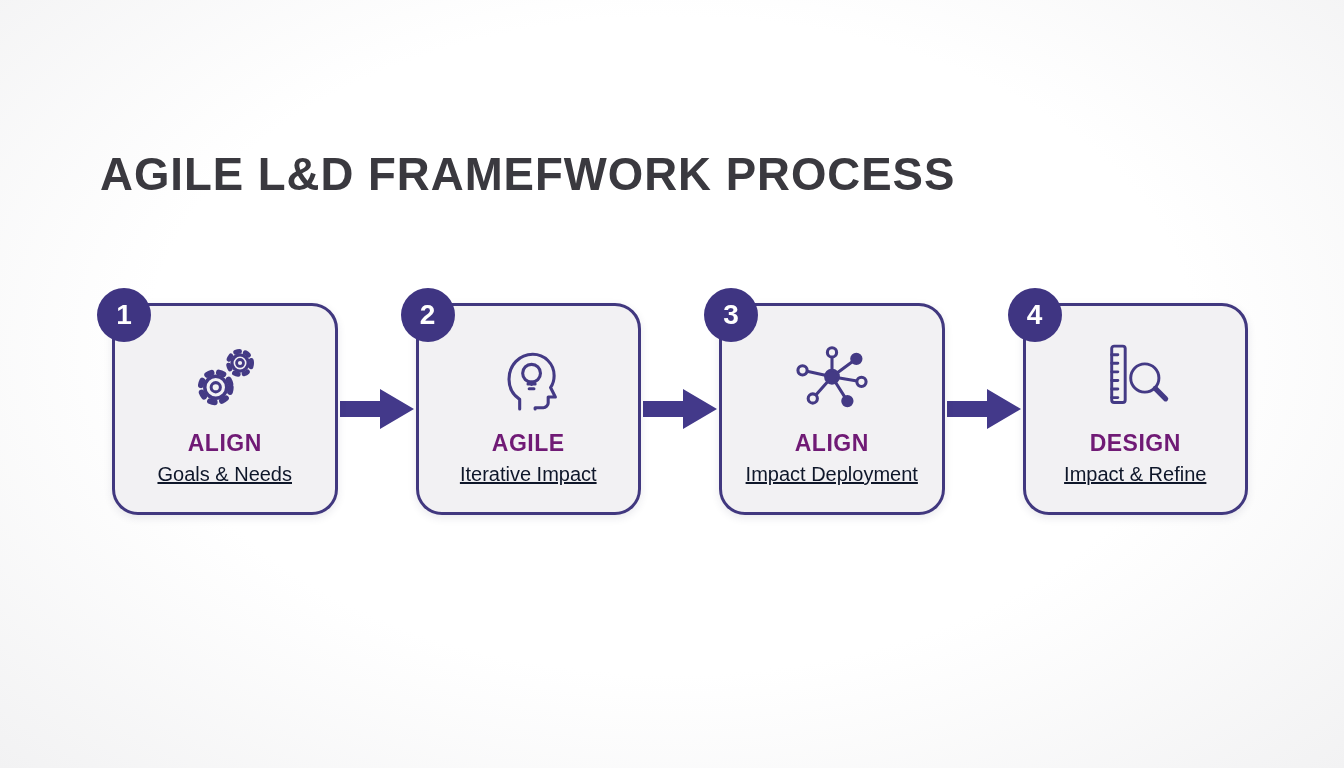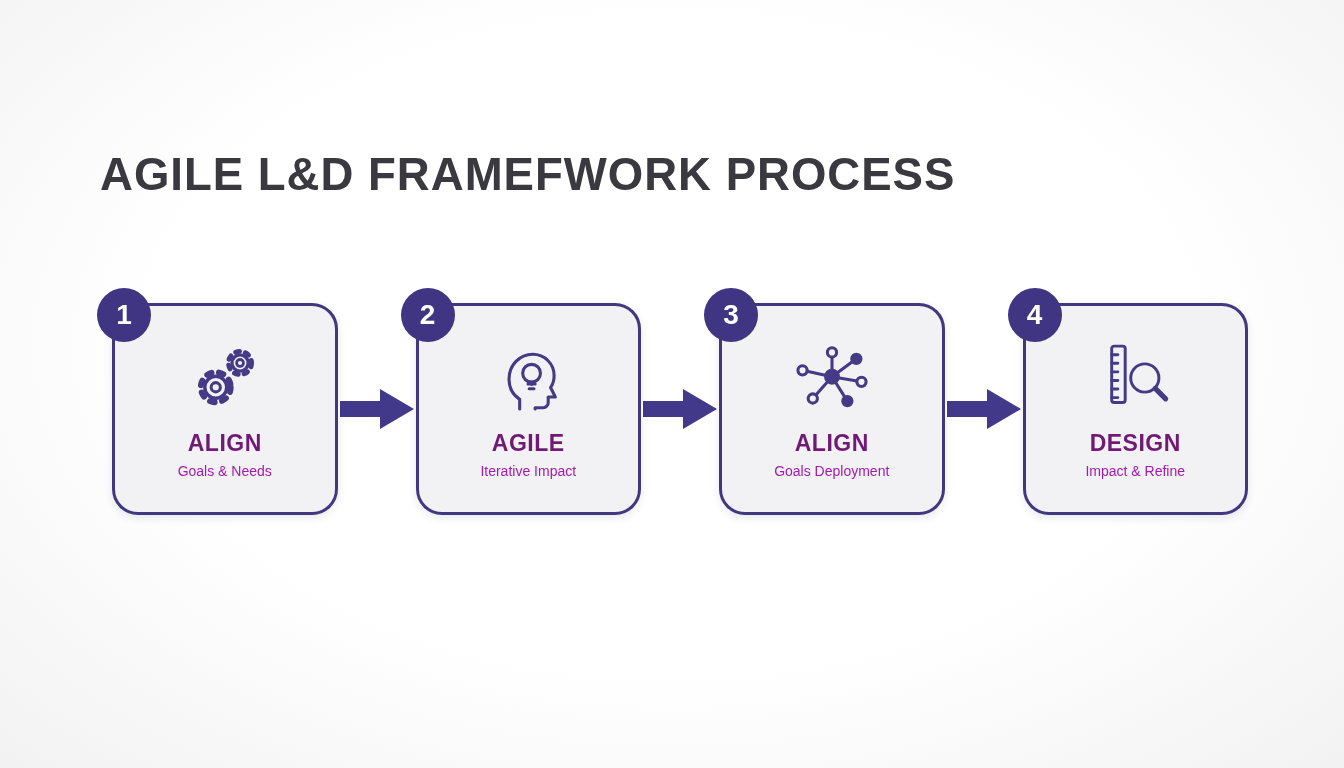--- a/index.html
+++ b/index.html
@@ -41,21 +41,21 @@
   .icon-wrap{
     height:100px;margin-top:22px;
     display:flex;align-items:center;justify-content:center;
   }
   .icon-wrap svg{stroke:#443a85;}
   .step-title{
     font-size:23px;font-weight:bold;color:#701a75;
     letter-spacing:0.5px;margin-top:2px;
   }
   .step-subtitle{
-    font-size:14px;color:#a21caf;margin-top:6px;
+    font-size:20px;color:#0f172a;margin-top:6px;text-decoration:underline;
   }
   .arrow{
     display:flex;align-items:center;justify-content:center;
     flex:0 0 auto;margin:0 2px;
   }
   .arrow svg polygon{fill:#43398а;}
   .arrow svg polygon{fill:#43398a;}
 </style>
 </head>
 <body>
@@ -115,21 +115,21 @@
         <circle cx="32" cy="8" r="3.6" fill="#f2f1f3"></circle>
         <circle cx="51" cy="13" r="3.6" fill="#443a85"></circle>
         <circle cx="55" cy="31" r="3.6" fill="#f2f1f3"></circle>
         <circle cx="44" cy="46" r="3.6" fill="#443a85"></circle>
         <circle cx="17" cy="44" r="3.6" fill="#f2f1f3"></circle>
         <circle cx="9" cy="22" r="3.6" fill="#f2f1f3"></circle>
         <circle cx="32" cy="27" r="5" fill="#443a85"></circle>
       </svg>
     </div>
     <div class="step-title">ALIGN</div>
-    <div class="step-subtitle">Goals Deployment</div>
+    <div class="step-subtitle">Impact Deployment</div>
   </div>
 
   <div class="arrow">
     <svg width="74" height="46" viewBox="0 0 74 46">
       <polygon points="0,15 40,15 40,3 74,23 40,43 40,31 0,31"></polygon>
     </svg>
   </div>
 
   <div class="step-card">
     <div class="num-badge">4</div>

